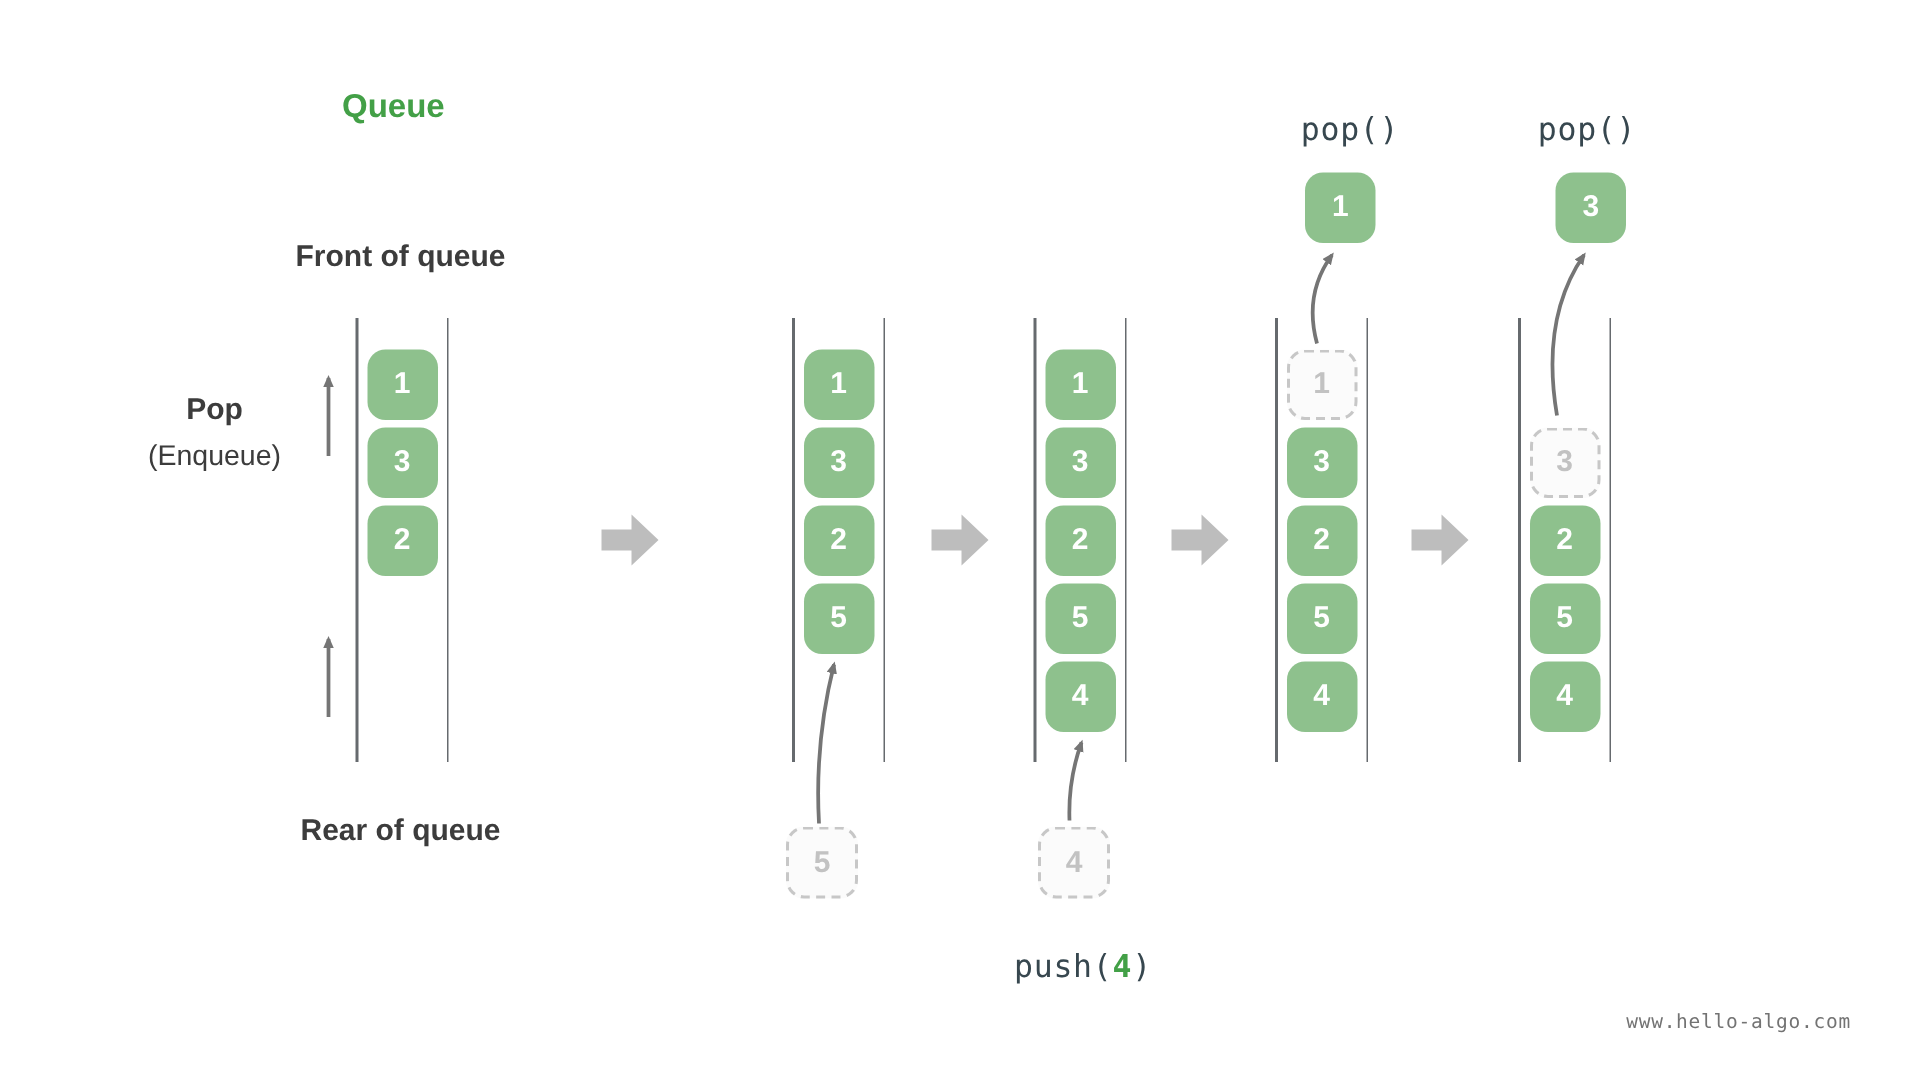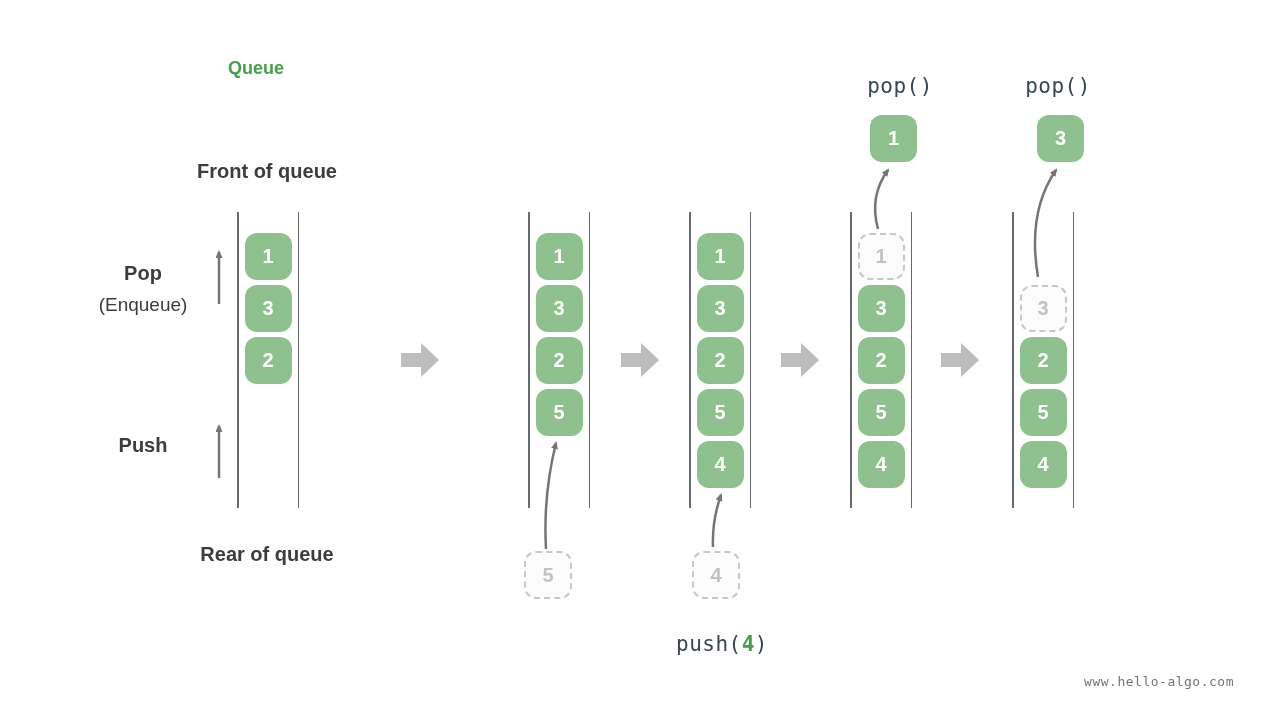--- a/index.html
+++ b/index.html
@@ -3,21 +3,21 @@
 <meta charset="utf-8">
 <style>
   html,body{margin:0;padding:0;background:#fff;}
   .canvas{
     position:relative;width:1280px;height:720px;background:#ffffff;
     font-family:"Liberation Sans",sans-serif;overflow:hidden;
     --box-green:#8EC18D;--accent-green:#43A047;--text-dark:#3C3C3C;
     --wall-gray:#666a6e;--thin-arrow:#757575;--block-arrow:#BDBDBD;
     --dash-border:#C7C7C7;--dash-text:#C2C2C2;--dash-fill:#FBFBFB;
   }
-  .title{position:absolute;left:228px;top:58px;font-size:18px;font-weight:bold;color:var(--accent-green);}
+  .title{position:absolute;left:228px;top:58px;font-size:22px;font-weight:bold;color:var(--accent-green);}
   .big-label{position:absolute;width:240px;text-align:center;font-size:20px;font-weight:bold;color:var(--text-dark);}
   .front-label{left:147px;top:160px;}
   .rear-label{left:147px;top:543px;}
   .side-label{position:absolute;left:60px;width:166px;text-align:center;color:var(--text-dark);}
   .side-label .ln1{font-size:20px;font-weight:bold;line-height:30px;}
   .side-label .ln2{font-size:19px;line-height:34px;}
   .pop-side{top:258px;}
   .push-side{top:430px;}
   .queue{position:absolute;top:212px;width:62px;height:296px;}
   .wall{position:absolute;top:0;bottom:0;width:1.5px;background:var(--wall-gray);}
@@ -62,21 +62,20 @@
   <div class="title">Queue</div>
 
   <div class="big-label front-label">Front of queue</div>
   <div class="big-label rear-label">Rear of queue</div>
 
   <div class="side-label pop-side">
     <div class="ln1">Pop</div>
     <div class="ln2">(Enqueue)</div>
   </div>
   <div class="side-label push-side">
-    <div class="ln1">Push</div>
   </div>
 
   <svg class="arrows" width="1280" height="720" viewBox="0 0 1280 720">
     <defs>
       <marker id="ah" markerWidth="9" markerHeight="8" refX="6" refY="3.5" orient="auto" markerUnits="userSpaceOnUse">
         <path d="M0,0 L8,3.5 L0,7 Z" fill="#757575"></path>
       </marker>
       <polygon id="blockArrowShape" points="-19,-7 1,-7 1,-17 19,0 1,17 1,7 -19,7" fill="#BDBDBD"></polygon>
     </defs>
 

